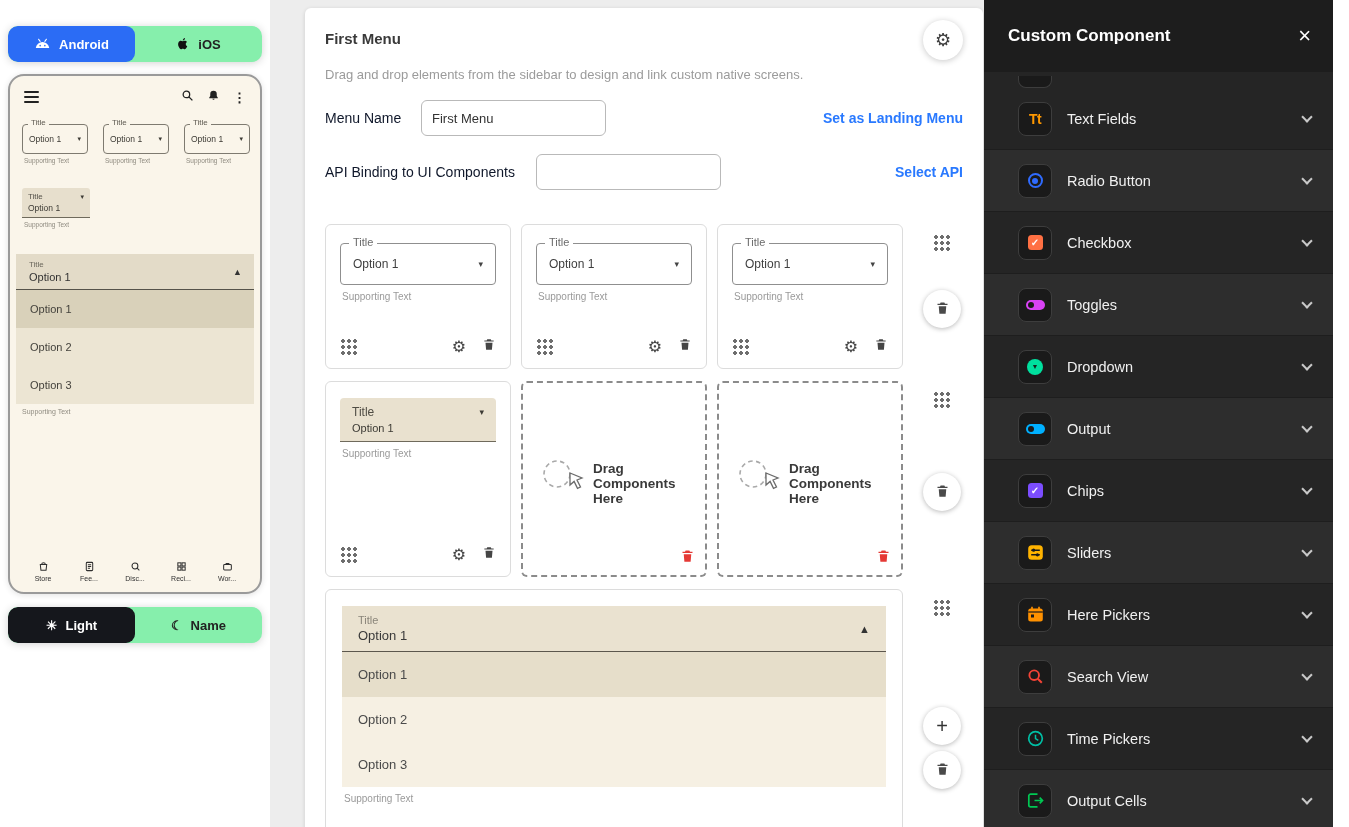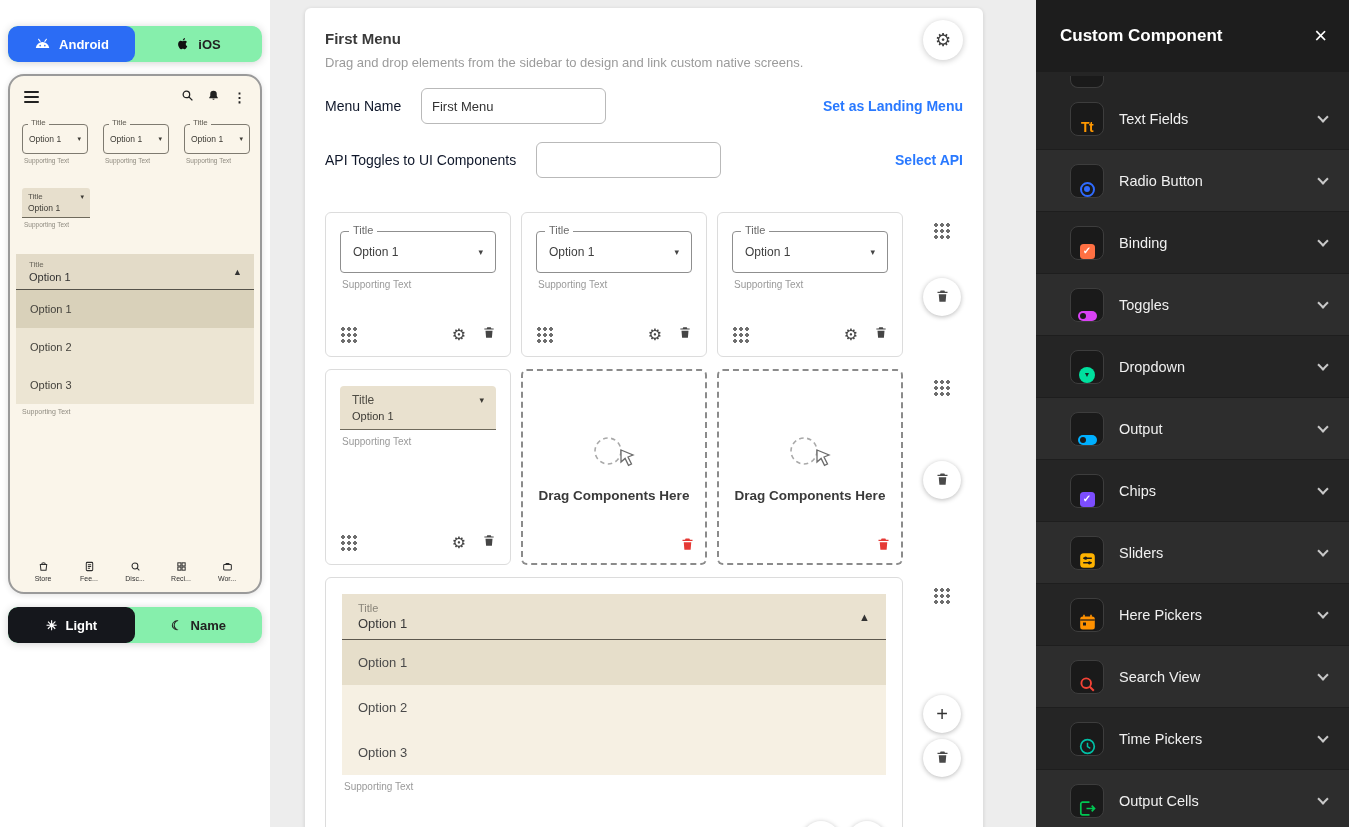--- a/index.html
+++ b/index.html
@@ -58,21 +58,21 @@
   .nav-it{display:flex;flex-direction:column;align-items:center;gap:2px;width:42px;cursor:pointer}
   .nav-it span{font-size:7px;color:#2f2f2f}
 
   .theme{margin-top:13px}
 
   
   .canvas{position:absolute;left:270px;top:0;width:784px;height:100%;background:#ededed;overflow:hidden}
   .card{position:absolute;left:35px;top:8px;width:678px;height:880px;background:#fff;border-radius:6px;
     box-shadow:0 1px 4px rgba(0,0,0,.14);padding:22px 20px;}
   .card h2{font-size:15px;color:#3a3a3a;font-weight:700}
-  .card .sub{font-size:13px;color:#9b9b9b;margin-top:8px}
+  .card .sub{font-size:13px;color:#9b9b9b;margin-top:20px}
   .gear-fab{position:absolute;right:20px;top:12px;width:40px;height:40px;border-radius:50%;background:#fff;border:none;
     box-shadow:0 1px 6px rgba(0,0,0,.22);display:flex;align-items:center;justify-content:center;font-size:18px;color:#3f3f3f;cursor:pointer}
   .frow{display:flex;align-items:center;margin-top:18px}
   .frow label{font-size:14px;color:#0f172a}
   .frow.menu label{width:96px}
   .frow.api label{width:211px}
   .inp{height:36px;width:185px;border:1px solid #b9b9b9;border-radius:6px;padding:0 10px;font-size:13px;color:#333;
     background:#fff;font-family:inherit;outline:none}
   .link{margin-left:auto;color:#2979ff;font-weight:700;font-size:14px;text-decoration:none;cursor:pointer}
 
@@ -96,21 +96,21 @@
   .fsel.lg .vl{font-size:11px;color:#3c3a34;margin-top:3px}
   .fsel.lg .cr{font-size:9px}
 
   .cfoot{margin-top:auto;display:flex;align-items:center}
   .cfoot .acts{margin-left:auto;display:flex;gap:16px;align-items:center}
   .icon-btn{background:none;border:none;cursor:pointer;color:#454545;font-size:16px;display:flex;align-items:center;padding:0}
   .dots{width:18px;height:18px;cursor:grab;
     background-image:radial-gradient(circle at 3px 3px,#6e6e6e 1.6px,transparent 1.8px);background-size:6px 6px}
 
   .drop-card{width:186px;height:196px;border:2px dashed #8b8b8b;border-radius:6px;background:#fff;display:flex;
-    flex-direction:column;align-items:center;justify-content:center;position:relative;padding:10px;cursor:pointer}
+    flex-direction:row;align-items:center;justify-content:center;position:relative;padding:10px;cursor:pointer}
   .dz-text{font-weight:700;font-size:13.5px;color:#3a3a3a;margin-top:8px}
   .red-btn{position:absolute;right:10px;bottom:8px;background:none;border:none;cursor:pointer;padding:0}
 
   .xsel{margin-top:4px}
   .x-head{background:#eae2d0;border-bottom:1px solid #5c574d;padding:8px 16px;display:flex;justify-content:space-between;
     align-items:center;cursor:pointer}
   .x-head .lb{font-size:11px;color:#8a857a}
   .x-head .vl{font-size:13px;color:#3a3a3a;margin-top:2px}
   .x-head .cr{font-size:11px;color:#333}
   .x-opts{background:#f6f0e3}
@@ -122,33 +122,33 @@
     box-shadow:0 1px 5px rgba(0,0,0,.28);display:flex;align-items:center;justify-content:center}
   .circle-btn.plus{font-size:20px;color:#333;font-weight:400}
   .rail .dots{margin-top:10px}
   .rail.r1 .circle-btn{margin-top:38px}
   .rail.r2 .circle-btn{margin-top:64px}
   .rail.r3 .circle-btn.plus{margin-top:90px}
   .rail.r3 .circle-btn.trash{margin-top:6px}
   .foot-circles{margin-left:auto;display:flex;gap:8px}
 
   
-  .right{position:absolute;right:0;top:0;width:313px;height:100%;background:#272727;overflow:hidden}
+  .right{position:absolute;right:16px;top:0;width:349px;height:100%;background:#272727;overflow:hidden}
   .r-head{height:72px;background:#1d1d1d;display:flex;align-items:center;justify-content:space-between;
     padding:0 22px 0 24px;box-shadow:0 2px 5px rgba(0,0,0,.45)}
   .r-head h2{color:#fff;font-size:17px;font-weight:700}
   .r-close{color:#fff;font-size:22px;background:none;border:none;cursor:pointer;line-height:1;font-family:inherit}
   .r-partial{height:16px;background:#252525;position:relative}
   .r-partial .cut-tile{position:absolute;left:34px;bottom:0;width:34px;height:12px;background:#1a1a1a;
     border:1px solid #3d3d3d;border-top:none;border-radius:0 0 8px 8px}
   .r-item{height:62px;display:flex;align-items:center;padding:0 22px 0 34px;border-bottom:1px solid #1e1e1e;
     background:#252525;cursor:pointer}
   .r-item:nth-of-type(odd){background:#2d2d2d}
   .tile{width:34px;height:34px;border-radius:8px;background:#1a1a1a;border:1px solid #3d3d3d;display:flex;
-    align-items:flex-end;justify-content:center;flex-shrink:0}
+    align-items:center;justify-content:center;flex-shrink:0}
   .r-label{color:#f0f0f0;font-size:14.5px;margin-left:15px}
   .chev{margin-left:auto;width:8px;height:8px;border-right:2px solid #c9c9c9;border-bottom:2px solid #c9c9c9;
     transform:rotate(45deg);margin-top:-4px}
 
   .g-text{font-weight:700;font-size:14px;letter-spacing:-.5px}
   .g-ring{width:15px;height:15px;border:2.2px solid currentColor;border-radius:50%;display:flex;align-items:center;justify-content:center}
   .g-ring i{width:6px;height:6px;background:currentColor;border-radius:50%}
   .g-box{width:15px;height:15px;border-radius:3.5px;background:currentColor;display:flex;align-items:center;justify-content:center}
   .g-box b{color:#fff;font-size:10px;font-weight:700;line-height:1}
   .g-pill{width:19px;height:10px;border-radius:5px;background:currentColor;position:relative}
@@ -321,21 +321,21 @@
         </button>
       <h2>First Menu</h2>
       <p class="sub">Drag and drop elements from the sidebar to design and link custom native screens.</p>
 
       <div class="frow menu">
         <label>Menu Name</label>
         <input class="inp" value="First Menu" style="">
         <a class="link">Set as Landing Menu</a>
       </div>
       <div class="frow api">
-        <label>API Toggles to UI Components</label>
+        <label>API Binding to UI Components</label>
         <input class="inp" value="" style="">
         <a class="link">Select API</a>
       </div>
 
       <div class="rows">
 
         <div class="b-row">
           <div class="b-cards">
             <div class="comp-card">
               <div class="msel lg">
@@ -542,21 +542,21 @@
         </span>
       <span class="r-label">Radio Button</span>
       <span class="chev"></span>
     </div>
     <div class="r-item">
       <span class="tile" style="color: rgb(255, 112, 67);">
           <span class="g-box">
             <b>✓</b>
           </span>
         </span>
-      <span class="r-label">Binding</span>
+      <span class="r-label">Checkbox</span>
       <span class="chev"></span>
     </div>
     <div class="r-item">
       <span class="tile" style="color: rgb(217, 66, 245);">
           <span class="g-pill">
             <i></i>
           </span>
         </span>
       <span class="r-label">Toggles</span>
       <span class="chev"></span>

